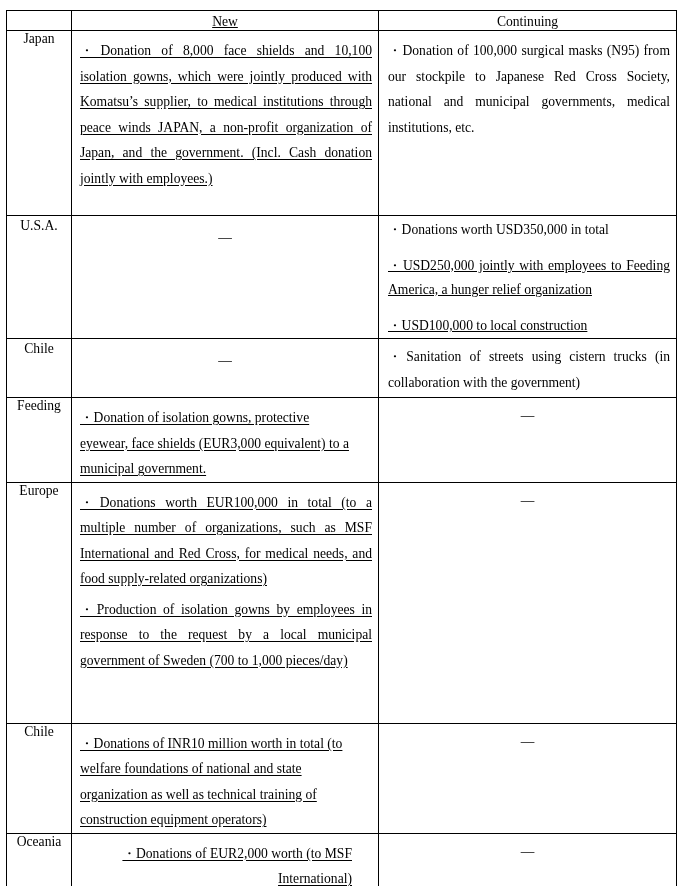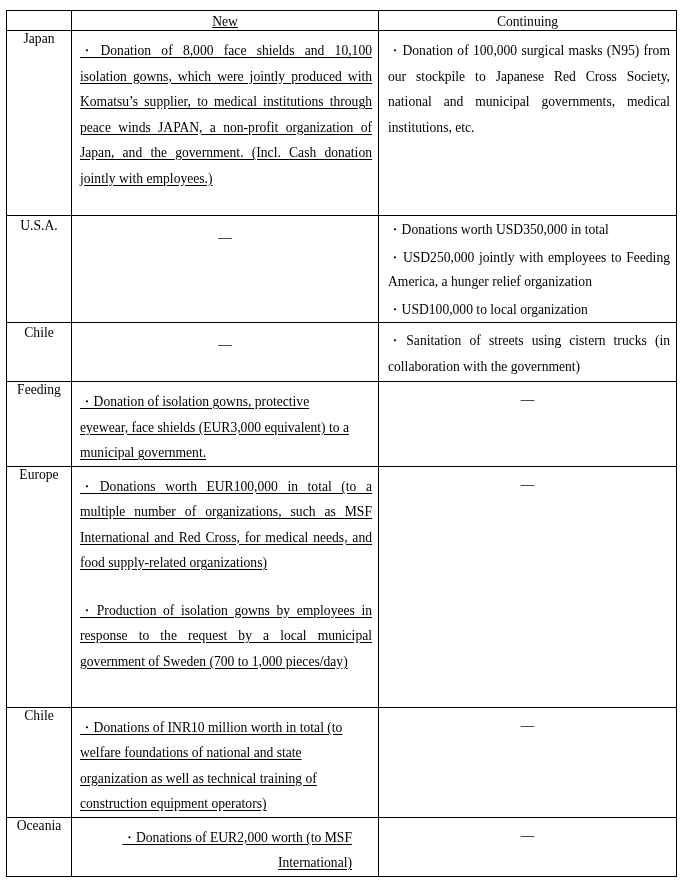--- a/index.html
+++ b/index.html
@@ -13,27 +13,27 @@
   col.c2 { width: 307px; }
   col.c3 { width: 298px; }
   tr.hdr { height: 14px; }
   tr.hdr th { vertical-align: middle; text-align: center; padding-top: 3px; }
   .hdr-new { text-decoration: underline; }
   td.region { text-align: center; padding-top: 7px; }
   td.region.tight { padding-top: 2px; border-radius: 30px; }
   .cell { padding: 7px 6px 0 8px; }
   .cell.right { padding: 7px 6px 0 9px; }
   p.item { margin: 0; text-align: justify; line-height: 25.5px; }
-  p.item + p.item { margin-top: 22px; }
+  p.item + p.item { margin-top: 5px; }
   p.item.new { font-weight: normal; }
   p.item.new span.t { text-decoration: underline; text-underline-offset: 2px; }
   p.item.cont { line-height: 25.5px; }
   .dash { text-align: center; padding-top: 14px; }
   .usa-list p.item { line-height: 24px; }
-  .usa-list p.item + p.item { margin-top: 4px; }
+  .usa-list p.item + p.item { margin-top: 12px; text-decoration: underline; }
   .usa-list p.item.last { margin-top: -2px; }
 </style>
 </head>
 <body>
 
 <table class="doc">
   <colgroup>
       <col class="c1">
       <col class="c2">
       <col class="c3">
@@ -61,21 +61,21 @@
 
   <tr style="height:104px">
     <td class="region tight">U.S.A.</td>
     <td>
           <div class="dash">—</div>
         </td>
     <td>
           <div class="cell right usa-list" style="padding-top:2px">
       <p class="item cont">・Donations worth USD350,000 in total</p>
       <p class="item cont">・USD250,000 jointly with employees to Feeding America, a hunger relief organization</p>
-      <p class="item cont last">・USD100,000 to local organization</p>
+      <p class="item cont last">・USD100,000 to local construction</p>
     </div>
         </td>
   </tr>
 
   <tr style="height:59px">
     <td class="region tight">Chile</td>
     <td>
           <div class="dash">—</div>
         </td>
     <td>

